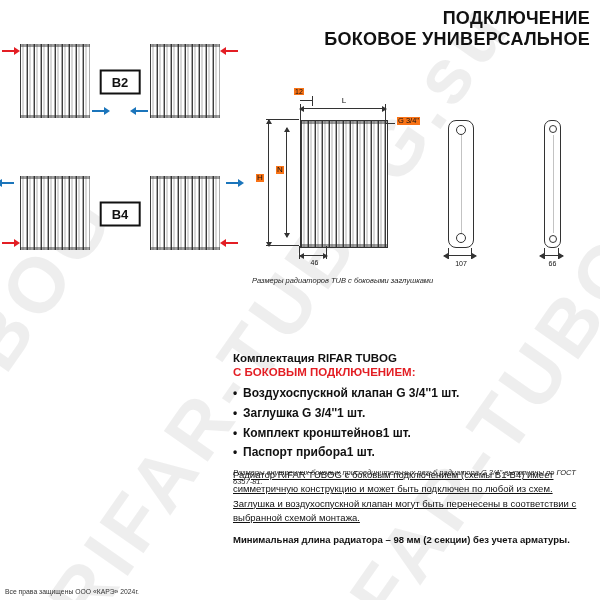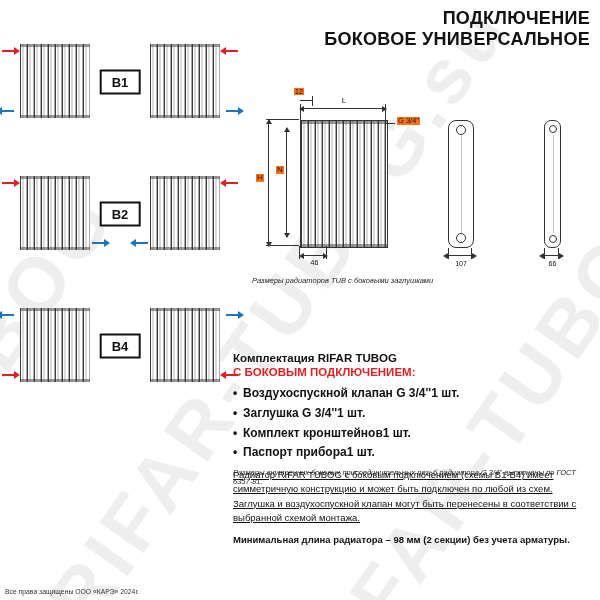--- a/index.html
+++ b/index.html
@@ -88,29 +88,20 @@
   <span class="wm" style="left:30px;top:590px;">RIFAR-TUBOG.su</span>
   <span class="wm" style="left:280px;top:660px;">RIFAR-TUBOG.su</span>
   <span class="wm" style="left:-120px;top:430px;">TUBOG</span>
 
   <div class="title">
     <div>ПОДКЛЮЧЕНИЕ</div>
     <div>БОКОВОЕ УНИВЕРСАЛЬНОЕ</div>
   </div>
 
   <div class="schemes">
-      <div class="scheme-row">
-        <div class="mini-rad left rad-tex"></div>
-        <div class="mini-rad right rad-tex"></div>
-        <div class="scheme-label">В1</div>
-        <div class="arrow right slot-left-top supply"></div>
-        <div class="arrow left slot-left-bottom return"></div>
-        <div class="arrow left slot-right-top supply"></div>
-        <div class="arrow right slot-right-bottom return"></div>
-      </div>
       <div class="scheme-row">
         <div class="mini-rad left rad-tex"></div>
         <div class="mini-rad right rad-tex"></div>
         <div class="scheme-label">В2</div>
         <div class="arrow right slot-left-top supply"></div>
         <div class="arrow right slot-mid-left-bottom return"></div>
         <div class="arrow left slot-right-top supply"></div>
         <div class="arrow left slot-mid-right-bottom return"></div>
       </div>
       <div class="scheme-row">

